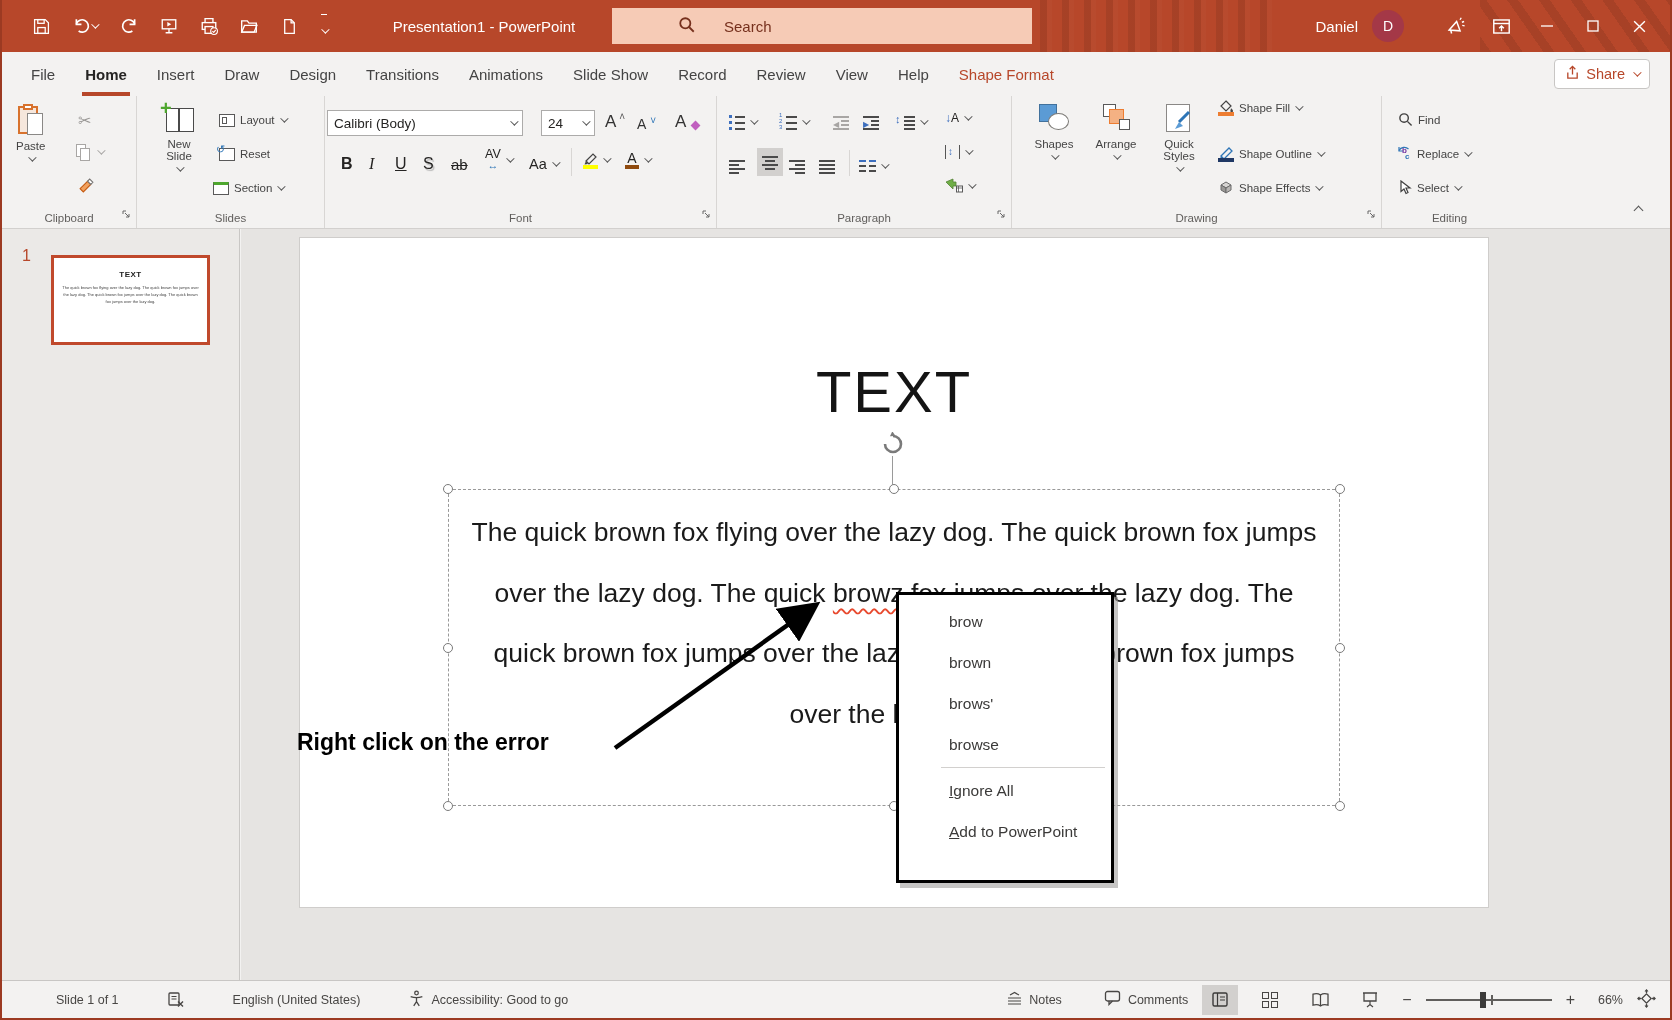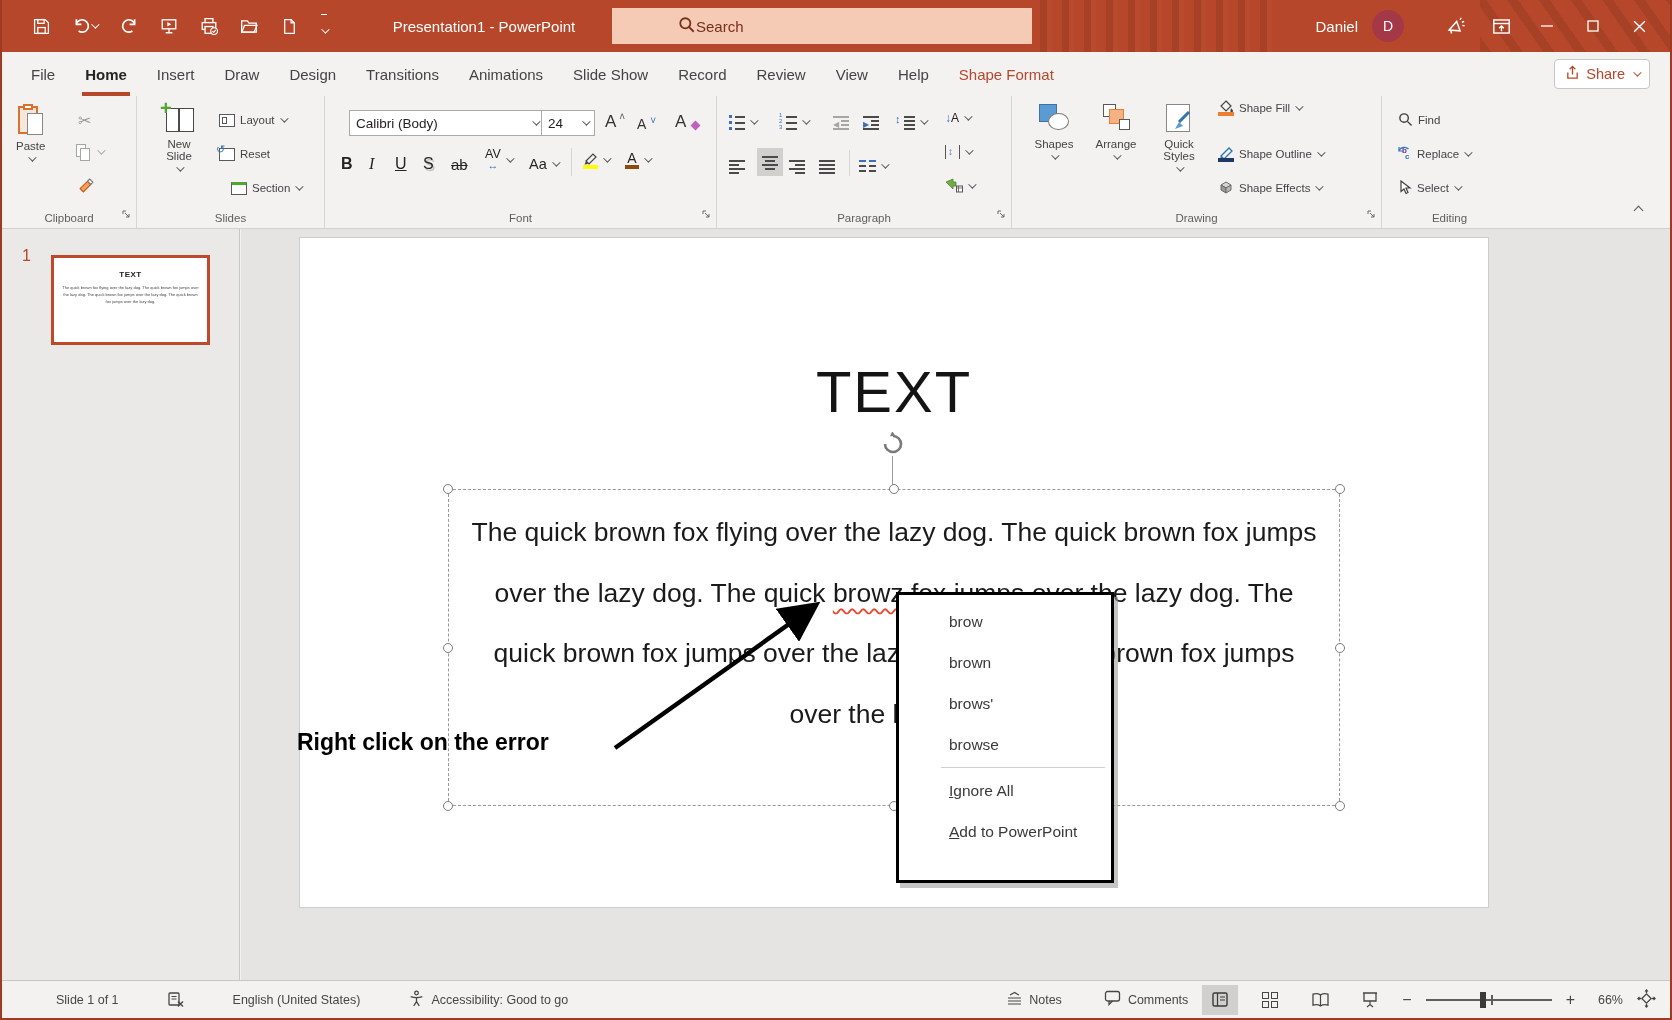--- a/index.html
+++ b/index.html
@@ -11,21 +11,21 @@
   .titlebar { position:absolute; left:0; top:0; right:0; height:52px; background:#B7472A; }
   .tb-decor1 { position:absolute; left:1038px; top:0; width:240px; height:52px; opacity:.5;
     background:repeating-linear-gradient(90deg, rgba(0,0,0,.18) 0 7px, rgba(255,255,255,.04) 7px 12px, rgba(0,0,0,0) 12px 22px); }
   .tb-decor2 { position:absolute; right:0; top:0; width:190px; height:52px; opacity:.55;
     background:repeating-linear-gradient(55deg, rgba(0,0,0,.16) 0 9px, rgba(0,0,0,0) 9px 26px); }
   .qat { position:absolute; left:22px; top:0; height:52px; display:flex; align-items:center; gap:6px; }
   .qat-btn { width:34px; height:36px; display:flex; align-items:center; justify-content:center; color:#fff; font-size:18px; }
   .tb-title { position:absolute; left:352px; top:0; height:52px; width:260px; display:flex; align-items:center; justify-content:center;
               color:#fff; font-size:15px; white-space:nowrap; }
   .searchbox { position:absolute; left:610px; top:8px; width:420px; height:36px; background:#F6CBB6; display:flex; align-items:center;
-               gap:0; padding-left:66px; color:#76301D; font-size:15px; }
+               gap:28px; padding-left:66px; color:#76301D; font-size:15px; }
   .tb-right { position:absolute; right:8px; top:0; height:52px; display:flex; align-items:center; }
   .user-name { color:#fff; font-size:15px; margin-right:14px; }
   .avatar { width:32px; height:32px; border-radius:50%; background:#A43847; color:#fff; font-size:14px; display:flex; align-items:center;
             justify-content:center; margin-right:28px; }
   .sys-btn { width:46px; height:52px; display:flex; align-items:center; justify-content:center; color:#fff; }
 
   
   .tabsrow { position:absolute; left:0; top:52px; right:0; height:44px; background:#F3F2F1; display:flex; align-items:stretch; padding-left:14px; }
   .tab { position:relative; padding:0 15px; display:flex; align-items:center; font-size:15px; color:#444; cursor:default; white-space:nowrap; }
   .tab.active { color:#252423; font-weight:bold; }
@@ -287,30 +287,30 @@
           </span>
         <span>Layout</span>
         <span class="chev"></span>
       </div>
       <div class="rb-small" style="left:82px;top:46px;">
         <span class="mini-sq" style="width:16px;height:13px;position:relative;">
             <span style="position:absolute;left:-4px;top:-6px;color:#2E75B6;font-size:11px;">↺</span>
           </span>
         <span>Reset</span>
       </div>
-      <div class="rb-small" style="left:94px;top:80px;text-align:center;">
+      <div class="rb-small" style="left:76px;top:80px;text-align:center;">
         <span class="mini-sq" style="width:16px;height:13px;border-top:3px solid #4EA72E;"></span>
         <span>Section</span>
         <span class="chev"></span>
       </div>
       <div class="grp-label">Slides</div>
     </div>
 
     <div class="grp" style="width:392px;">
-      <div class="combo" style="position:absolute;left:24px;top:14px;width:196px;">
+      <div class="combo" style="position:absolute;left:2px;top:14px;width:196px;">
         <span>Calibri (Body)</span>
         <span class="chev"></span>
       </div>
       <div class="combo" style="position:absolute;left:216px;top:14px;width:54px;">
         <span>24</span>
         <span class="chev"></span>
       </div>
       <div class="rb-small" style="left:280px;top:14px;font-size:17px;color:#333;">A<span style="font-size:10px;color:#555;position:relative;top:-6px;left:-2px;">˄</span></div>
       <div class="rb-small" style="left:312px;top:16px;font-size:14px;color:#333;">A<span style="font-size:10px;color:#2E75B6;position:relative;top:-4px;left:-1px;">˅</span></div>
       <div class="rb-small" style="left:350px;top:14px;font-size:17px;color:#333;">A<span style="display:inline-block;width:7px;height:7px;background:#C05FBF;transform:rotate(45deg);margin-left:1px;position:relative;top:3px;"></span></div>

